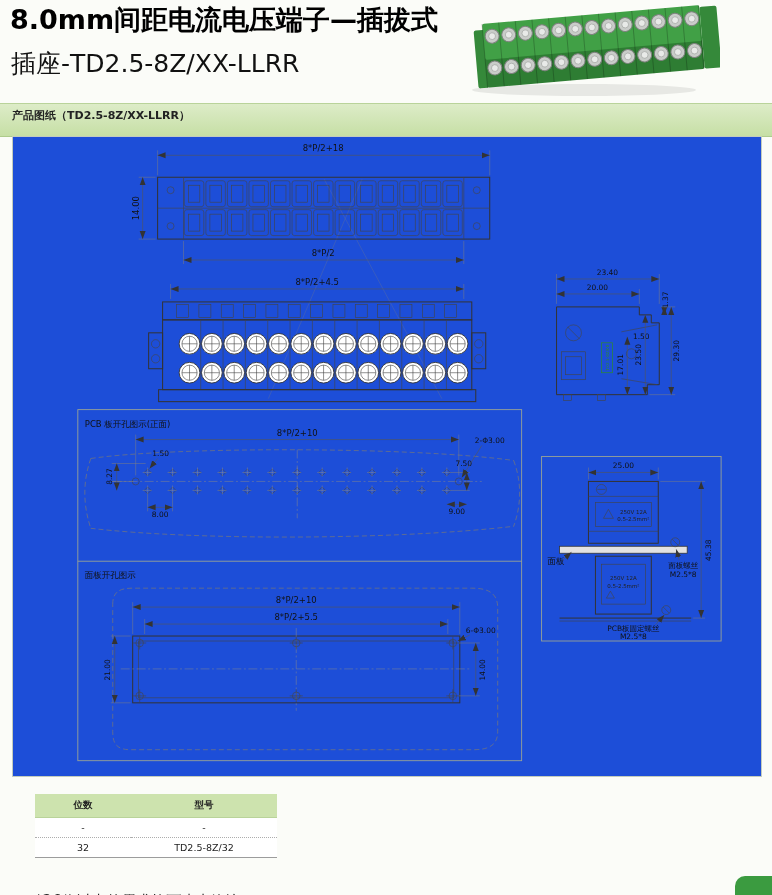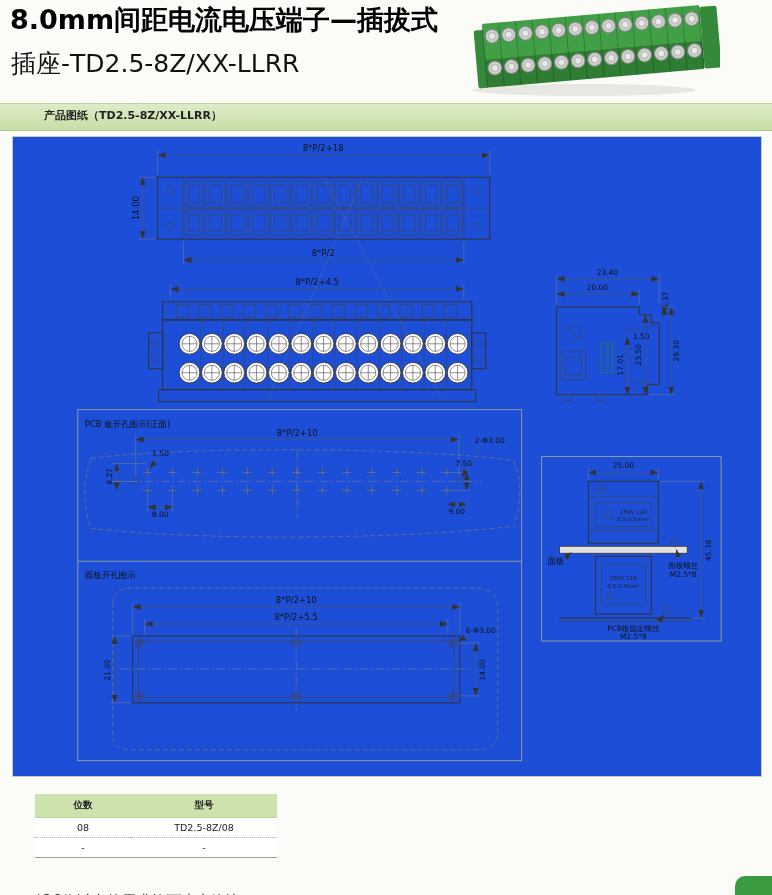--- a/index.html
+++ b/index.html
@@ -5,23 +5,23 @@
   html,body{margin:0;padding:0;}
   body{font-family:"DejaVu Sans","Liberation Sans",sans-serif;background:#e9ece4;}
   .page{position:relative;width:772px;height:895px;background:#fbfcf8;overflow:hidden;}
 
   
   .title{position:absolute;left:10px;top:2px;font-size:27px;font-weight:bold;color:#000000;letter-spacing:0;}
   .subtitle{position:absolute;left:11px;top:47px;font-size:25px;color:#111;}
   .product-photo{position:absolute;left:466px;top:2px;width:254px;height:102px;}
 
   
-  .section-bar{position:absolute;left:0;top:103px;width:772px;height:28px;
+  .section-bar{position:absolute;left:0;top:103px;width:772px;height:34px;
     background:linear-gradient(180deg,#ddecc8 0%,#c6dfa5 100%);
-    border-top:1px solid #b9d39a;border-bottom:1px solid #aecb8c;box-sizing:border-box;padding-left:32px;}
+    border-top:1px solid #b9d39a;border-bottom:1px solid #aecb8c;box-sizing:border-box;}
   .section-bar span{display:inline-block;padding-left:12px;line-height:18px;font-size:11px;font-weight:bold;color:#222;}
 
   
   .drawing-panel{position:absolute;left:12px;top:136px;width:750px;height:641px;background:#1d4ed8;
     border:1px solid #c3ccbd;box-sizing:border-box;text-decoration:underline;}
   svg{display:block;}
   .ln{stroke:#333;stroke-width:1;fill:none;}
   .ln2{stroke:#444;stroke-width:0.6;fill:none;}
   .lnf{stroke:#333;stroke-width:0.9;fill:#fff;}
   .pnl{stroke:#99a396;stroke-width:0.9;fill:none;}
@@ -484,27 +484,27 @@
 
   <table class="model-table">
     <thead>
       <tr>
         <th>位数</th>
         <th>型号</th>
       </tr>
     </thead>
     <tbody>
       <tr>
-        <td>08</td>
-        <td>TD2.5-8Z/08</td>
-      </tr>
-      <tr>
         <td>-</td>
         <td>-</td>
       </tr>
+      <tr>
+        <td>32</td>
+        <td>TD2.5-8Z/32</td>
+      </tr>
     </tbody>
   </table>
 
   <div class="footnote">*26位以内的需求均可来电咨询</div>
 
   <div class="brand-mark"></div>
 
 </div>
 
 </body></html>

